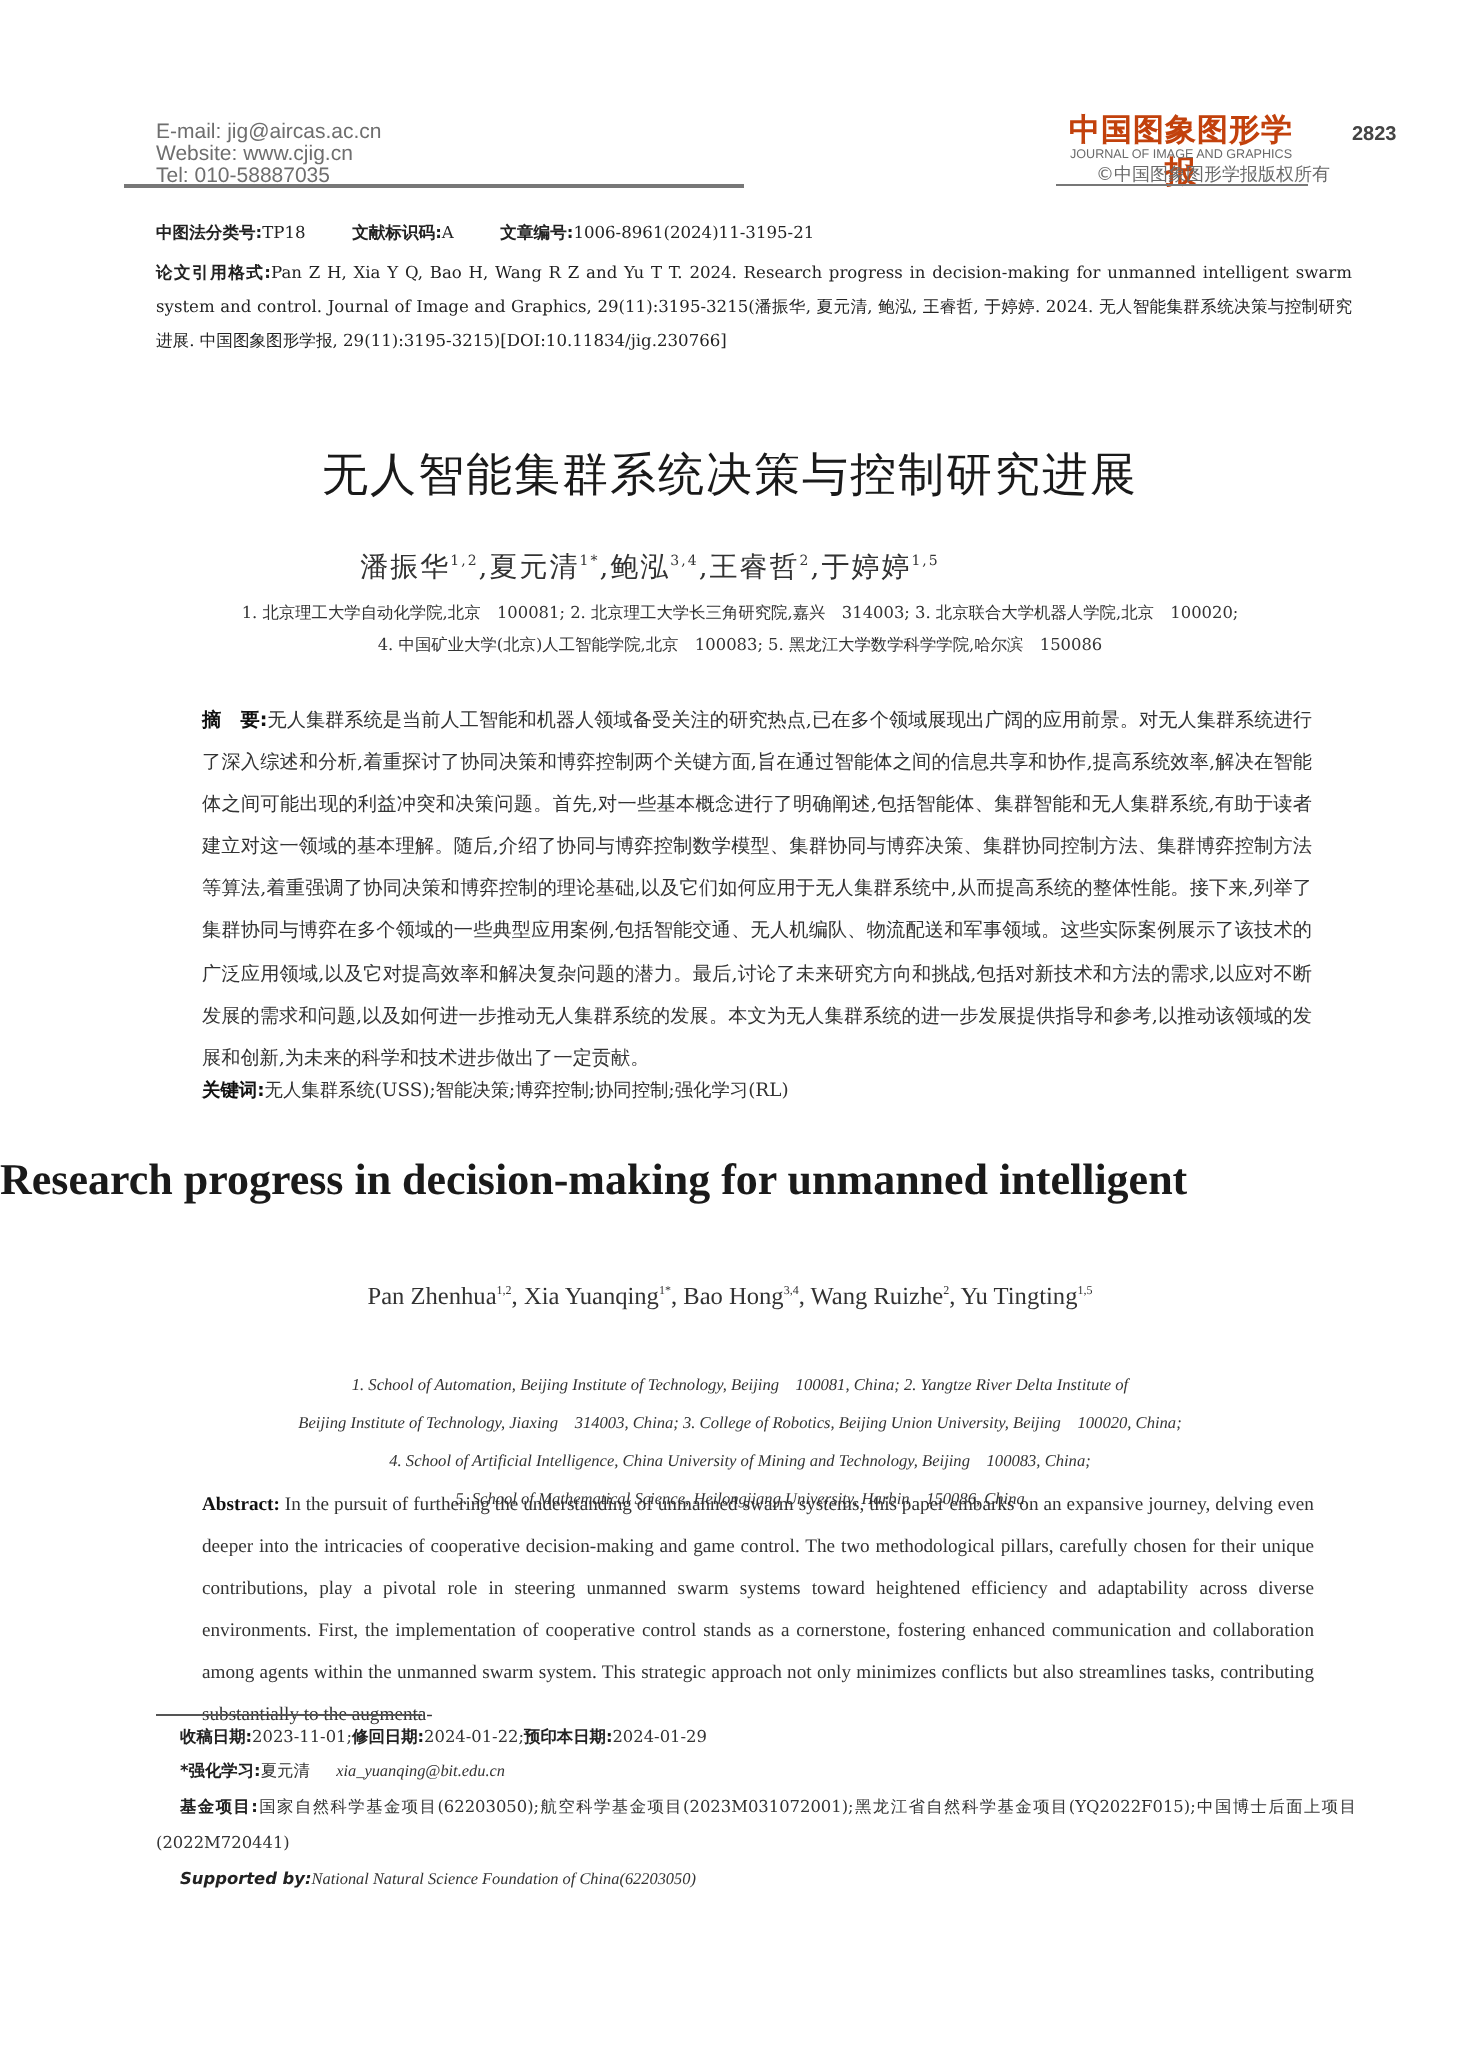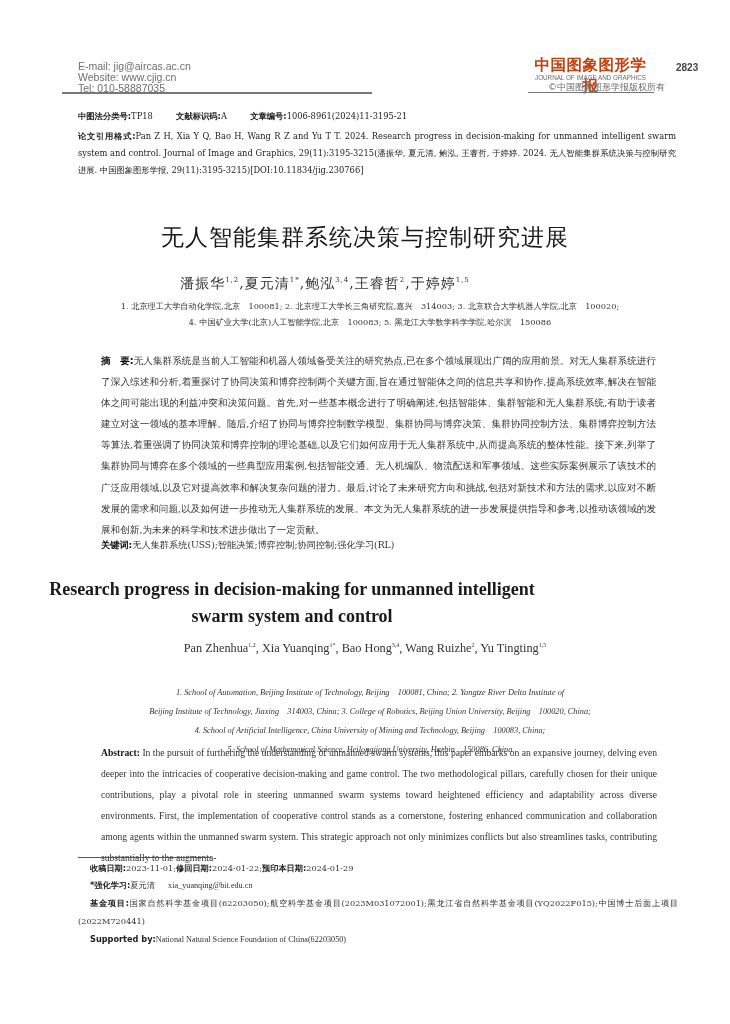--- a/index.html
+++ b/index.html
@@ -27,35 +27,35 @@
   .title-cn { left: 0; width: 730px; top: 222px; text-align: center;
               font-family: "DejaVu Sans", sans-serif; font-size: 23px; color: #1a1a1a; letter-spacing: 1px; }
   .authors-cn { left: 0; width: 650px; top: 275px; text-align: center; font-size: 14px; color: #333; letter-spacing: 1px; }
   .authors-cn sup { font-size: 7px; }
   .affil-cn { left: 70px; width: 600px; text-align: center; font-size: 8.2px; line-height: 16px; color: #333; top: 298px; }
   .abstract-cn { left: 101px; width: 555px; top: 350px; font-size: 9.6px; line-height: 21.1px;
                  text-align: justify; color: #333; }
   .abstract-cn b, .kw b { font-family: "DejaVu Sans", sans-serif; font-weight: bold; color: #111; }
   .kw { left: 101px; top: 539px; font-size: 9.2px; color: #333; }
   .title-en { left: 0; width: 584px; top: 576px; text-align: center;
-              font-family: "Liberation Serif", serif; font-weight: bold; font-size: 18px;
+              font-family: "Liberation Serif", serif; font-weight: bold; font-size: 22px;
               line-height: 27px; color: #1a1a1a; }
   .authors-en { left: 0; width: 730px; top: 641px; text-align: center;
                 font-family: "Liberation Serif", serif; font-size: 12.3px; color: #333; }
   .authors-en sup { font-size: 6px; }
   .affil-en { left: 70px; width: 600px; top: 683px; text-align: center;
               font-family: Liberation Serif, serif; font-style: italic; font-size: 8.3px;
               line-height: 19px; color: #333; }
   .abstract-en { left: 101px; width: 556px; top: 742px; font-family: "Liberation Serif", serif;
                  font-size: 9.6px; line-height: 21px; text-align: justify; color: #333; }
   .abstract-en b { font-weight: bold; color: #111; }
   .foot-rule { left: 78px; top: 857px; width: 133px; height: 1px; background: #555; }
   .foot { left: 90px; width: 590px; font-size: 8.2px; line-height: 17.5px; color: #333; }
   .foot b { font-family: "DejaVu Sans", sans-serif; font-weight: bold; color: #222; }
-  .foot-en { font-family: "Liberation Serif", serif; }
+  .foot-en { font-family: "Liberation Serif", serif; font-style: italic; }
   .line { display: block; white-space: nowrap; }
 </style>
 </head>
 <body>
 
 <div class="abs hdr-left">
   <span class="line">E-mail: jig@aircas.ac.cn</span>
   <span class="line">Website: www.cjig.cn</span>
   <span class="line">Tel: 010-58887035</span>
 </div>
@@ -91,21 +91,20 @@
 
 <div class="abs abstract-cn">
   <b>摘　要:</b><span>无人集群系统是当前人工智能和机器人领域备受关注的研究热点,已在多个领域展现出广阔的应用前景。对无人集群系统进行了深入综述和分析,着重探讨了协同决策和博弈控制两个关键方面,旨在通过智能体之间的信息共享和协作,提高系统效率,解决在智能体之间可能出现的利益冲突和决策问题。首先,对一些基本概念进行了明确阐述,包括智能体、集群智能和无人集群系统,有助于读者建立对这一领域的基本理解。随后,介绍了协同与博弈控制数学模型、集群协同与博弈决策、集群协同控制方法、集群博弈控制方法等算法,着重强调了协同决策和博弈控制的理论基础,以及它们如何应用于无人集群系统中,从而提高系统的整体性能。接下来,列举了集群协同与博弈在多个领域的一些典型应用案例,包括智能交通、无人机编队、物流配送和军事领域。这些实际案例展示了该技术的广泛应用领域,以及它对提高效率和解决复杂问题的潜力。最后,讨论了未来研究方向和挑战,包括对新技术和方法的需求,以应对不断发展的需求和问题,以及如何进一步推动无人集群系统的发展。本文为无人集群系统的进一步发展提供指导和参考,以推动该领域的发展和创新,为未来的科学和技术进步做出了一定贡献。</span>
 </div>
 <div class="abs kw">
   <b>关键词:</b><span>无人集群系统(USS);智能决策;博弈控制;协同控制;强化学习(RL)</span>
 </div>
 
 <div class="abs title-en">
   <span class="line">Research progress in decision-making for unmanned intelligent</span>
-  <span class="line">swarm system and control</span>
 </div>
 
 <div class="abs authors-en">
   <span>Pan Zhenhua</span><sup>1,2</sup>,
   <span>Xia Yuanqing</span><sup>1*</sup>,
   <span>Bao Hong</span><sup>3,4</sup>,
   <span>Wang Ruizhe</span><sup>2</sup>,
   <span>Yu Tingting</span><sup>1,5</sup>
 </div>
 

